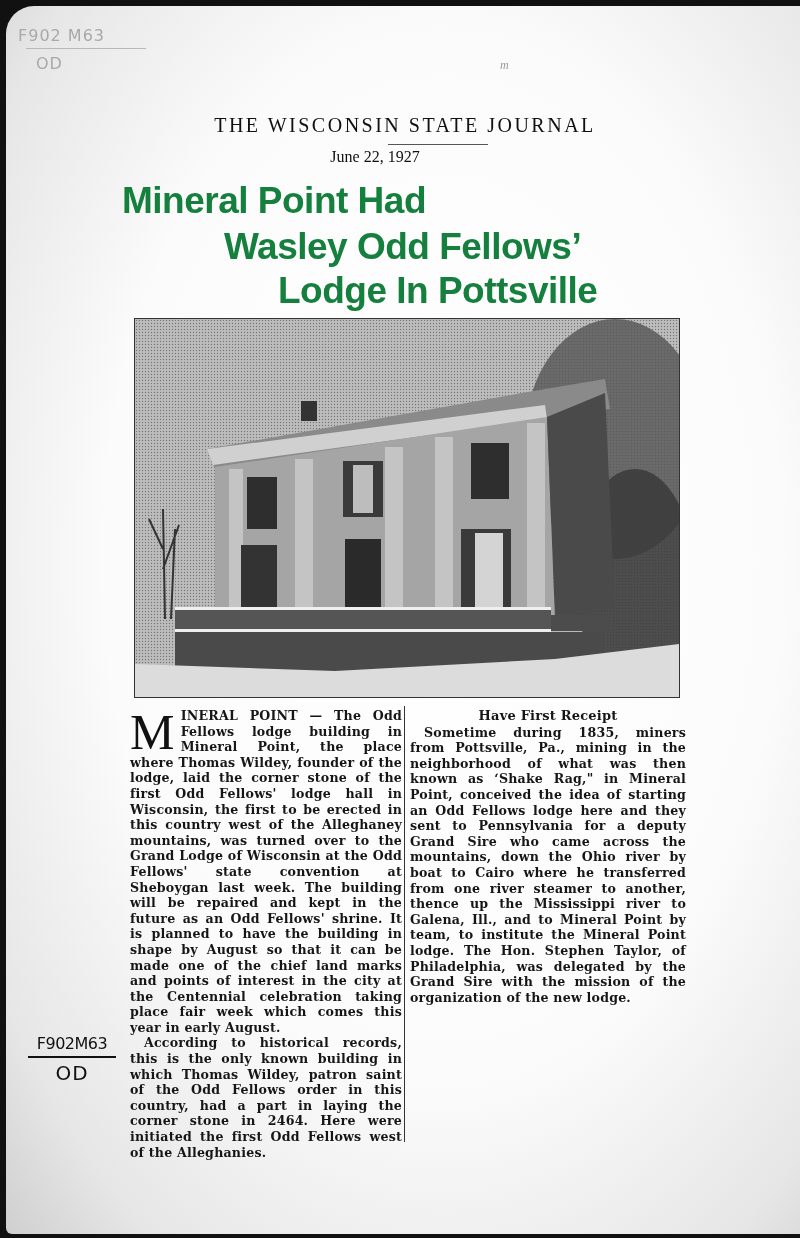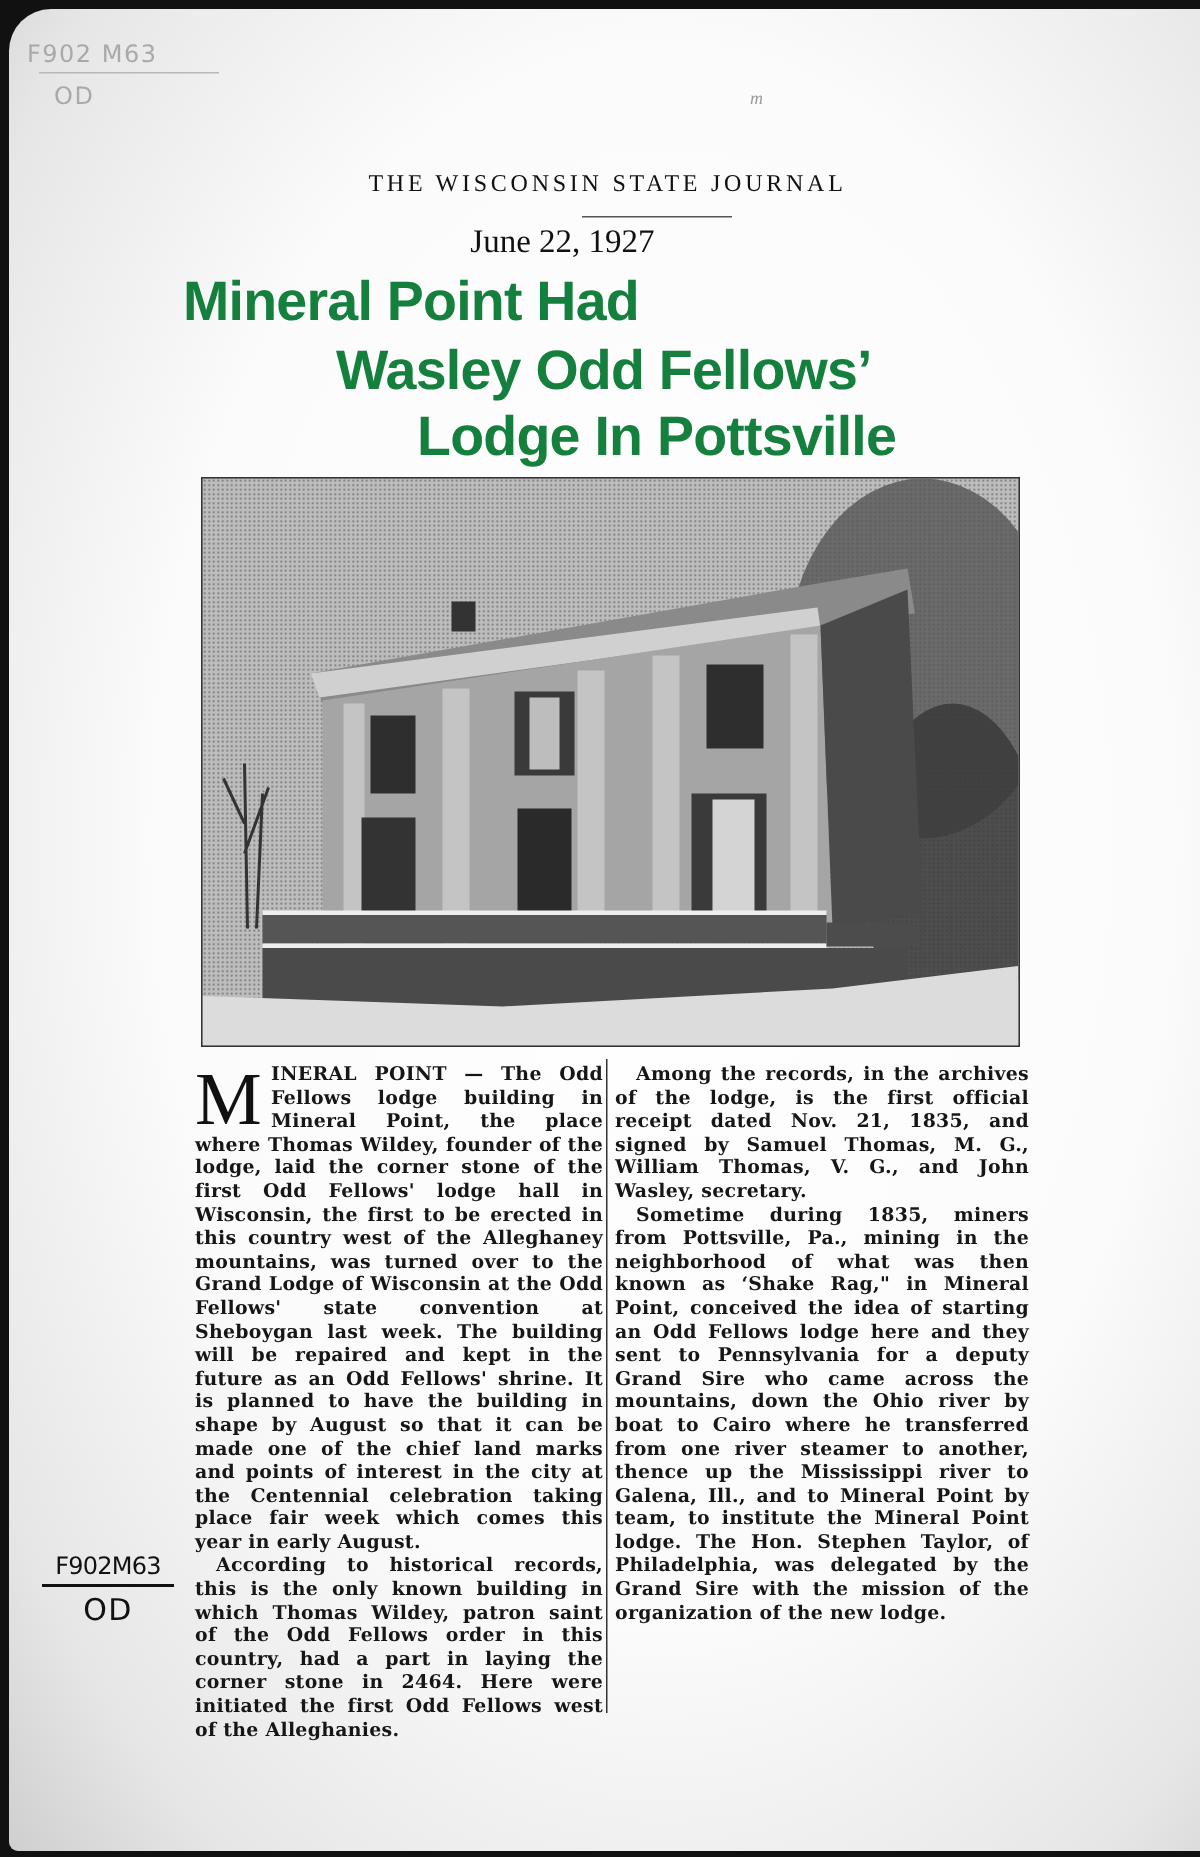--- a/index.html
+++ b/index.html
@@ -18,27 +18,27 @@
       position: absolute; color: #a9a9a9; font-family: "DejaVu Sans", sans-serif;
       font-size: 16px; letter-spacing: 1px;
     }
     .pencil-note.l1 { left: 18px; top: 26px; }
     .pencil-note.l2 { left: 36px; top: 54px; }
     .pencil-line { position:absolute; left: 26px; top: 48px; width: 120px; height: 1px; background:#b8b8b8; }
     .pencil-mark { position:absolute; left: 500px; top: 58px; color:#999; font-size: 12px; font-style: italic; }
 
     .masthead {
       position: absolute; left: 150px; top: 114px; width: 510px;
-      font-family: "Liberation Serif", serif; font-size: 16px; letter-spacing: 2.5px;
+      font-family: "Liberation Serif", serif; font-size: 20px; letter-spacing: 2.5px;
       color: #111; text-align: center;
     }
     .mast-rule { position:absolute; left: 388px; top: 144px; width: 100px; height: 1px; background:#555; }
     .dateline {
       position: absolute; left: 300px; top: 148px; width: 150px;
-      font-size: 22px; color: #111; text-align: center;
+      font-size: 16px; color: #111; text-align: center;
     }
     .headline { position:absolute; color:#15803d; font-family: "Liberation Sans", sans-serif; font-weight: 700; font-size: 37px; letter-spacing: -0.5px; white-space: nowrap; }
     .hl1 { left: 122px; top: 180px; }
     .hl2 { left: 224px; top: 226px; }
     .hl3 { left: 278px; top: 270px; }
 
     .photo {
       position: absolute; left: 134px; top: 318px; width: 544px; height: 378px;
       background: #9a9a9a; overflow: hidden; border: 1px solid #333;
     }
@@ -138,21 +138,21 @@
 </div>
 
 <div class="col-rule" style="left:404px; top:706px; height:436px;"></div>
 
 <div class="col col1">
   <p class="first"><span class="dropcap">M</span><span>INERAL POINT — The Odd Fellows lodge building in Mineral Point, the place where Thomas Wildey, founder of the lodge, laid the corner stone of the first Odd Fellows' lodge hall in Wisconsin, the first to be erected in this country west of the Alleghaney mountains, was turned over to the Grand Lodge of Wisconsin at the Odd Fellows' state convention at Sheboygan last week. The building will be repaired and kept in the future as an Odd Fellows' shrine. It is planned to have the building in shape by August so that it can be made one of the chief land marks and points of interest in the city at the Centennial celebration taking place fair week which comes this year in early August.</span></p>
   <p>According to historical records, this is the only known building in which Thomas Wildey, patron saint of the Odd Fellows order in this country, had a part in laying the corner stone in 2464. Here were initiated the first Odd Fellows west of the Alleghanies.</p>
 </div>
 
 <div class="col col2">
-  <p>Among the records, in the archives of the lodge, is the first official receipt dated Nov. 21, 1835, and signed by Samuel Thomas, M. G., William Thomas, V. G., and John Wasley, secretary.</p>
+  <div class="subhead">Have First Receipt</div>
   <p>Sometime during 1835, miners from Pottsville, Pa., mining in the neighborhood of what was then known as ‘Shake Rag," in Mineral Point, conceived the idea of starting an Odd Fellows lodge here and they sent to Pennsylvania for a deputy Grand Sire who came across the mountains, down the Ohio river by boat to Cairo where he transferred from one river steamer to another, thence up the Mississippi river to Galena, Ill., and to Mineral Point by team, to institute the Mineral Point lodge. The Hon. Stephen Taylor, of Philadelphia, was delegated by the Grand Sire with the mission of the organization of the new lodge.</p>
 </div>
 
 <div class="archive-tag">
   <div class="code">F902M63</div>
   <div class="rule"></div>
   <div class="sub">OD</div>
 </div>
 
 </body></html>

